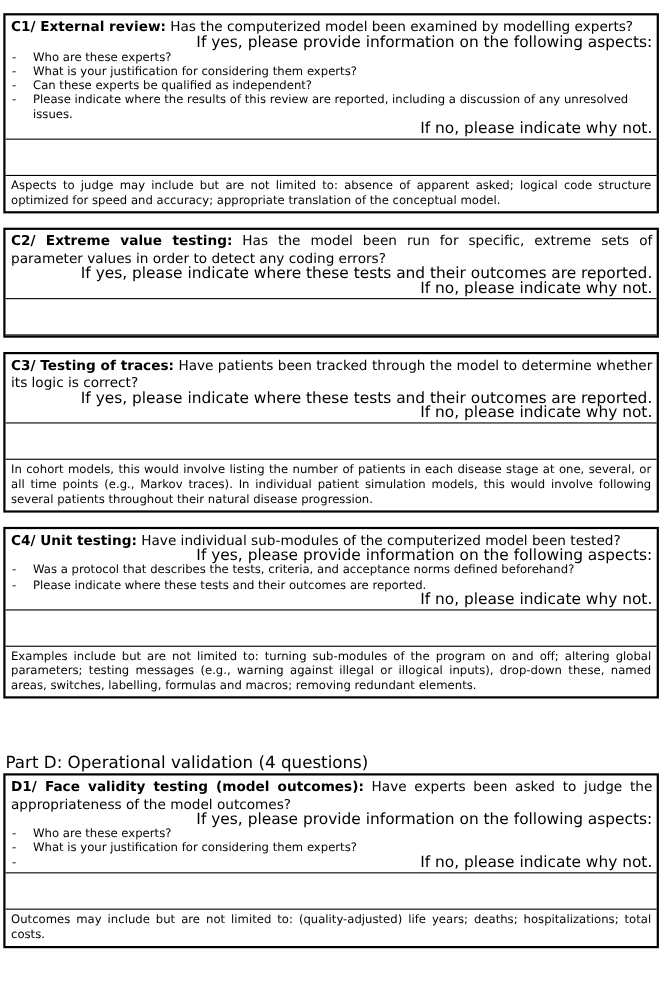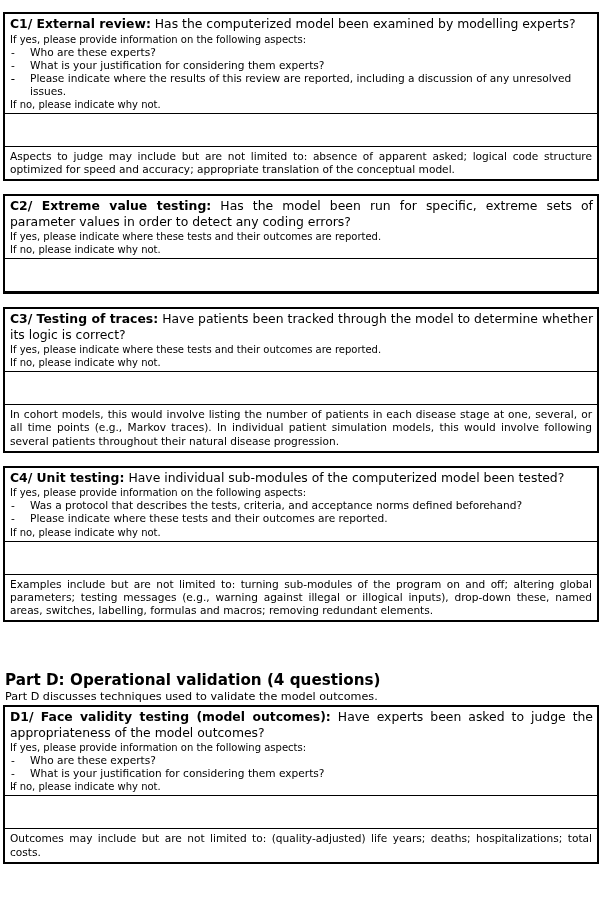--- a/index.html
+++ b/index.html
@@ -51,24 +51,24 @@
     line-height: 15.5px;
     text-align: justify;
     text-align-last: left;
     margin: 0 0 1px 0;
     hyphens: none;
   }
   .q-title .lbl {
     font-weight: bold;
   }
   .q-sub {
-    font-size: 10px;
+    font-size: 14px;
     line-height: 13px;
     margin: 0;
-    text-align: left;
+    text-align: right;
   }
   ul.bullets {
     list-style: none;
     margin: 0;
     padding: 0;
   }
   ul.bullets li {
     font-size: 10.6px;
     line-height: 13.1px;
     position: relative;
@@ -87,41 +87,41 @@
     text-align: justify;
     text-align-last: left;
   }
 
   
   .part-gap { height: 36px; }
   .part-head {
     font-size: 15.2px;
     line-height: 19px;
     margin: 0 0 0 2px;
-    font-weight: bold;
+    font-weight: normal;
   }
   .part-desc {
     font-size: 11.2px;
     line-height: 14px;
     margin: 0 0 1px 2px;
   }
 </style>
 </head>
 <body>
 
 <div class="page">
 
   <div class="qblock">
     <div class="q-cell">
       <p class="q-title"><span class="lbl">C1/ External review:</span><span> Has the computerized model been examined by modelling experts?</span></p>
       <p class="q-sub">If yes, please provide information on the following aspects:</p>
       <ul class="bullets">
         <li><span class="dash">-</span><span>Who are these experts?</span></li>
         <li><span class="dash">-</span><span>What is your justification for considering them experts?</span></li>
-        <li><span class="dash">-</span></li>
+        <li><span class="dash">-</span><span>Can these experts be qualified as independent?</span></li>
         <li><span class="dash">-</span><span>Please indicate where the results of this review are reported, including a discussion of any unresolved issues.</span></li>
       </ul>
       <p class="q-sub">If no, please indicate why not.</p>
     </div>
     <div class="a-cell"></div>
     <div class="n-cell">
       <p class="note-text">Aspects to judge may include but are not limited to: absence of apparent asked; logical code structure optimized for speed and accuracy; appropriate translation of the conceptual model.</p>
     </div>
   </div>
 
@@ -157,21 +157,20 @@
       <p class="q-sub">If no, please indicate why not.</p>
     </div>
     <div class="a-cell"></div>
     <div class="n-cell">
       <p class="note-text">Examples include but are not limited to: turning sub-modules of the program on and off; altering global parameters; testing messages (e.g., warning against illegal or illogical inputs), drop-down these, named areas, switches, labelling, formulas and macros; removing redundant elements.</p>
     </div>
   </div>
 
   <div class="part-gap"></div>
   <h2 class="part-head">Part D: Operational validation (4 questions)</h2>
-  <p class="part-desc">Part D discusses techniques used to validate the model outcomes.</p>
 
   <div class="qblock tight">
     <div class="q-cell">
       <p class="q-title"><span class="lbl">D1/ Face validity testing (model outcomes):</span><span> Have experts been asked to judge the appropriateness of the model outcomes?</span></p>
       <p class="q-sub">If yes, please provide information on the following aspects:</p>
       <ul class="bullets">
         <li><span class="dash">-</span><span>Who are these experts?</span></li>
         <li><span class="dash">-</span><span>What is your justification for considering them experts?</span></li>
         <li><span class="dash">-</span></li>
       </ul>

